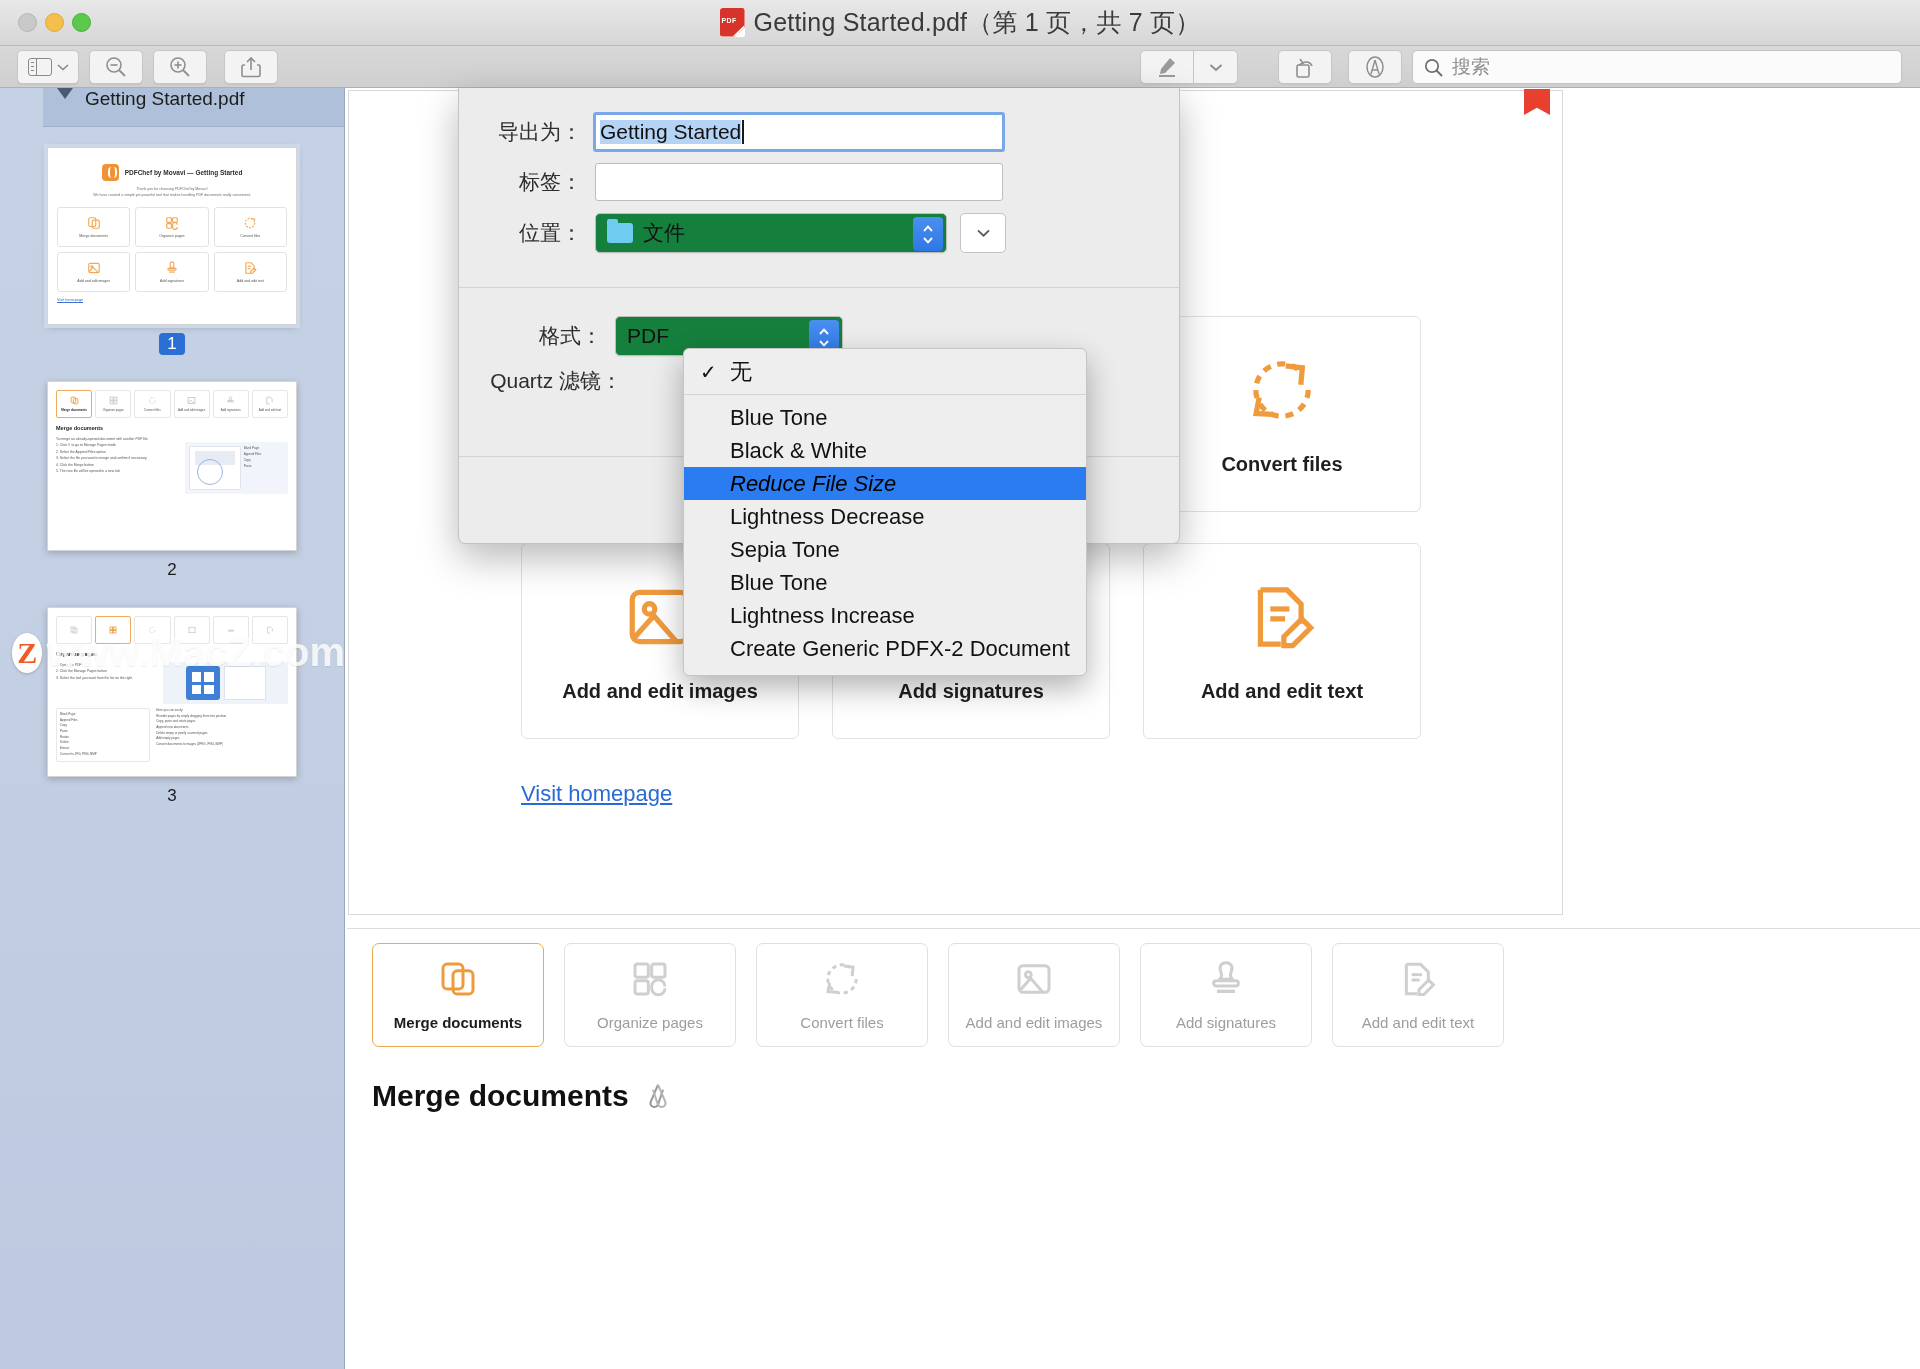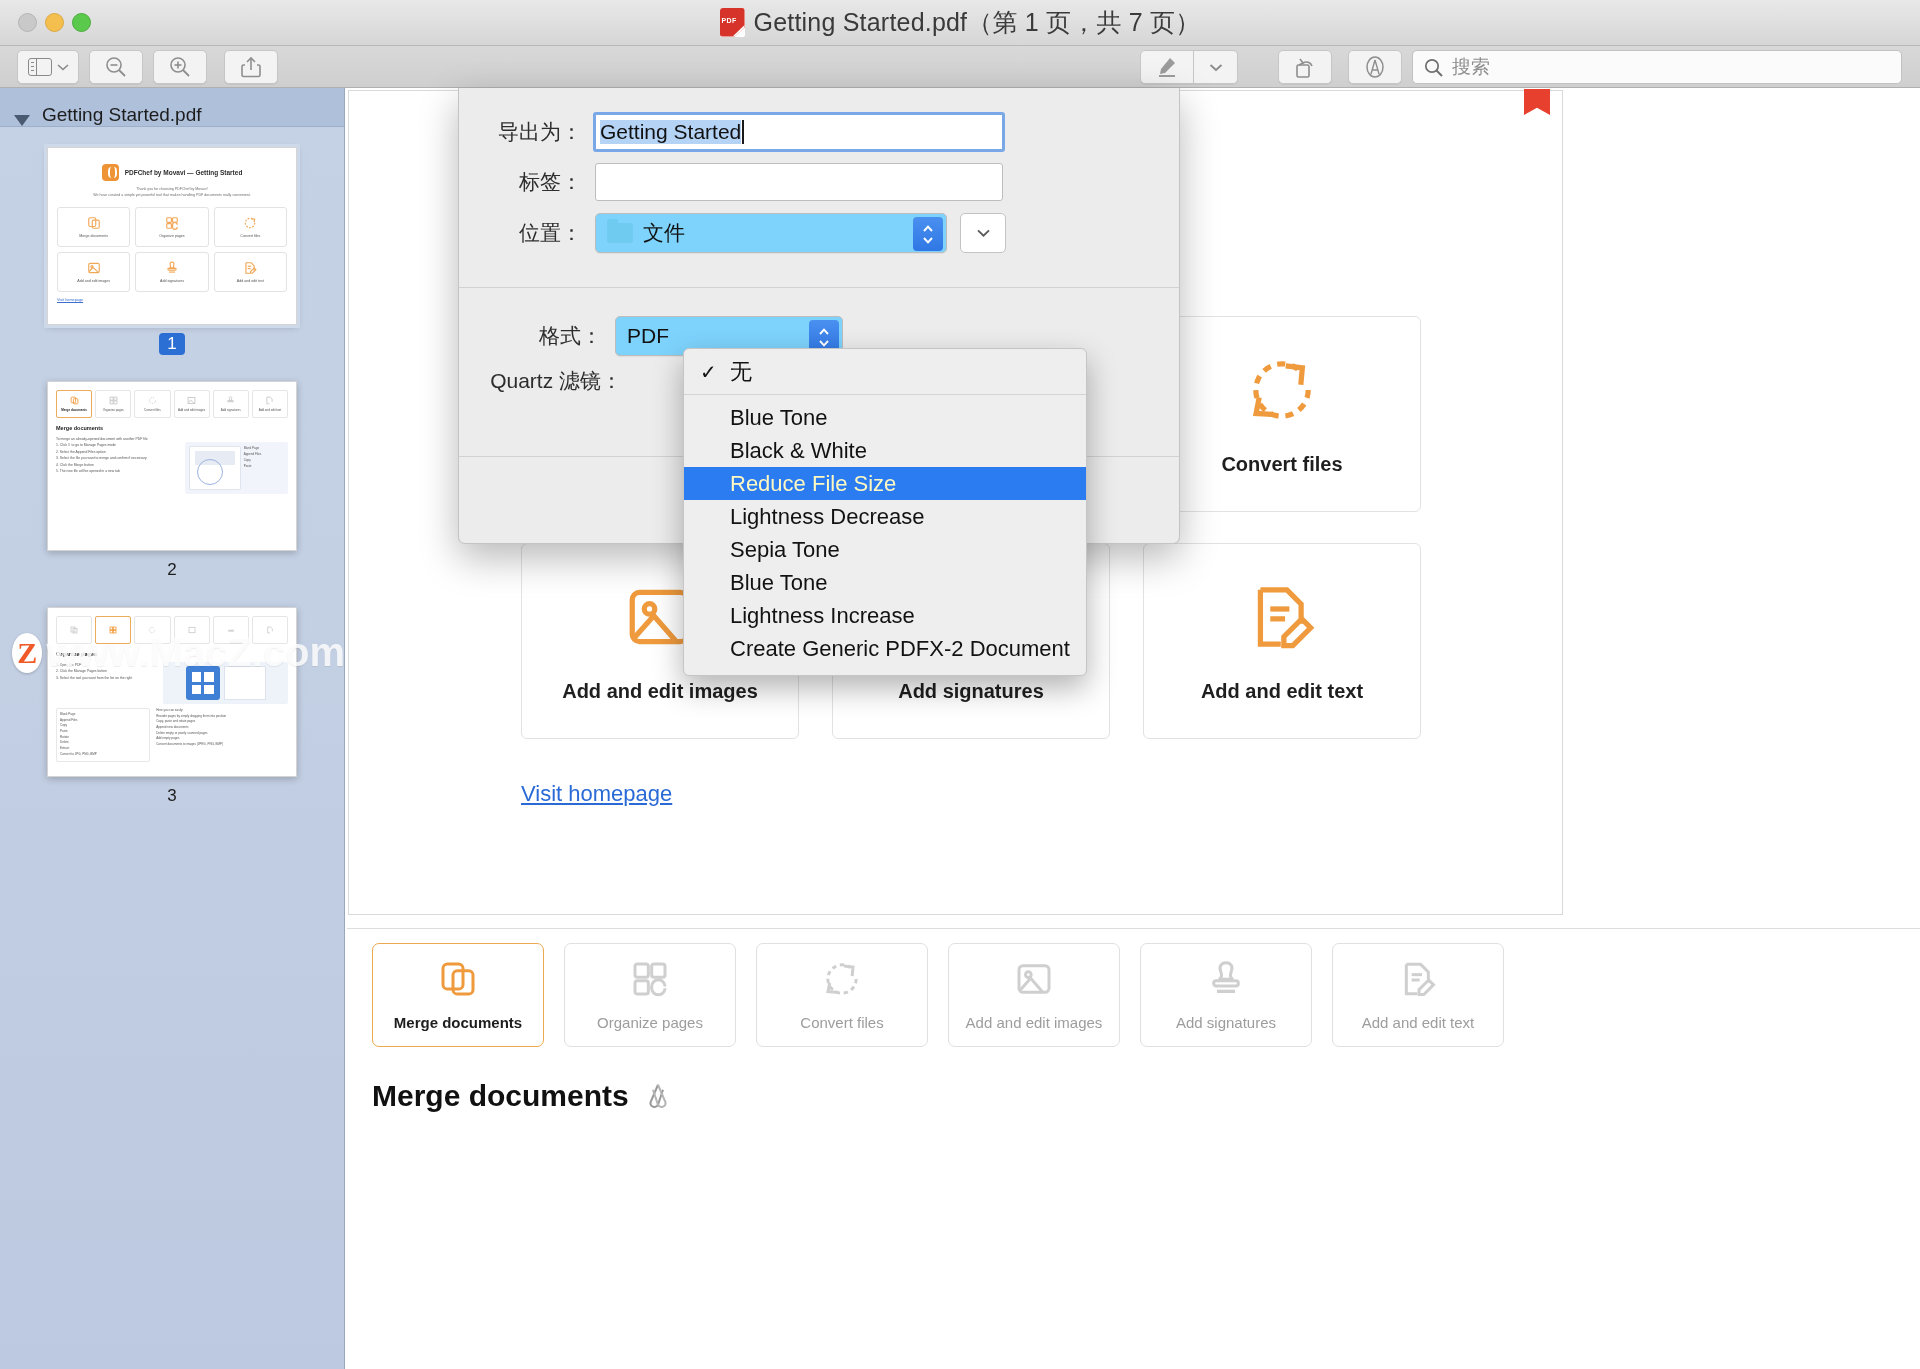--- a/index.html
+++ b/index.html
@@ -66,22 +66,22 @@
   }
   .search-ph { font-size:19px; color:#8e8e8e; }
 
   
   .sidebar {
     position:absolute; left:0; top:88px; width:345px; height:1281px;
     background: linear-gradient(to bottom, #c5d2e6, #c3cfe3 45%, #bcc9e0);
     border-right:1px solid #9aa6bb; overflow:hidden;
   }
   .sb-header {
-    height:39px; background:#aec0da; display:flex; align-items:flex-end;
-    gap:12px; padding-left:14px; border-bottom:1px solid #9dafc9;
+    height:39px; background:#aec0da; display:flex; align-items:flex-start;
+    gap:12px; padding-left:14px; border-bottom:1px solid #9dafc9;margin-left:43px;
   }
   .sb-tri { width:0;height:0; border-left:8px solid transparent; border-right:8px solid transparent;
             border-top:11px solid #4a5a70; }
   .sb-title { font-size:19px; color:#1d1d1d; }
 
   .thumb-wrap { display:flex; flex-direction:column; align-items:center; padding-top: 20px; }
   .thumb {
     width: 250px; background:#fff; border:1px solid #d4d4d4;
     box-shadow: 0 2px 7px rgba(0,0,0,.22);
     position:relative; overflow:hidden;
@@ -190,21 +190,21 @@
   .flabel { font-size:21px; color:#2d2d2d; text-align:right; width:115px; }
   .tfield {
     background:#fff; border:1px solid #bdbdbd; border-radius:3px; height:38px;
     display:flex; align-items:center; padding:0 6px; font-size:21px; color:#111;
   }
   .tfield.focused { border:3px solid #7aa7e8; height:40px; padding:0 4px; }
   .sel-text { background:#b5d3f5; }
   .caret { width:1.5px; height:24px; background:#1a1a1a; margin-left:1px; }
 
   .popupbtn {
-    background:#7dd3fc; border:1px solid #bdbdbd; border-radius:5px; height:40px;
+    background:#15803d; border:1px solid #bdbdbd; border-radius:5px; height:40px;
     display:flex; align-items:center; padding-left:11px; font-size:21px; color:#111;
     position:relative; box-shadow:0 1px 1px rgba(0,0,0,.06);
   }
   .stepper {
     position:absolute; right:3px; top:3px; width:30px; height:34px; border-radius:4px;
     background: linear-gradient(to bottom,#4a90f0,#2f77e4);
     display:flex; flex-direction:column; align-items:center; justify-content:center; gap:3px;
   }
   .chev-btn {
     width:46px; height:40px; background:#fff; border:1px solid #c3c3c3; border-radius:5px;
@@ -221,21 +221,21 @@
     position:absolute; left:683px; top:348px; width:404px;
     background:#eeeeee; border:1px solid #c5c5c5; border-radius:6px;
     box-shadow: 0 12px 30px rgba(0,0,0,.30);
     padding: 6px 0 10px; z-index: 60;
   }
   .mi { height:33px; display:flex; align-items:center; font-size:22px; color:#121212; padding-left:16px; }
   .mi .check { width:22px; font-size:20px; color:#121212; }
   .mi .mtxt { margin-left: 8px; }
   .mi.indent .mtxt { margin-left: 30px; }
   .mi.sel { background:#2b7cf0; color:#fff; }
-  .mi.sel .mtxt { color:#fef9c3; }
+  .mi.sel .mtxt { color:#000000;font-style:italic; }
   .msep { height:1px; background:#d4d4d4; margin:6px 0 6px; }
 
   svg { shape-rendering: geometricPrecision; }
 </style>
 </head>
 <body>
 
 <div class="window">
 
   <div class="titlebar">

